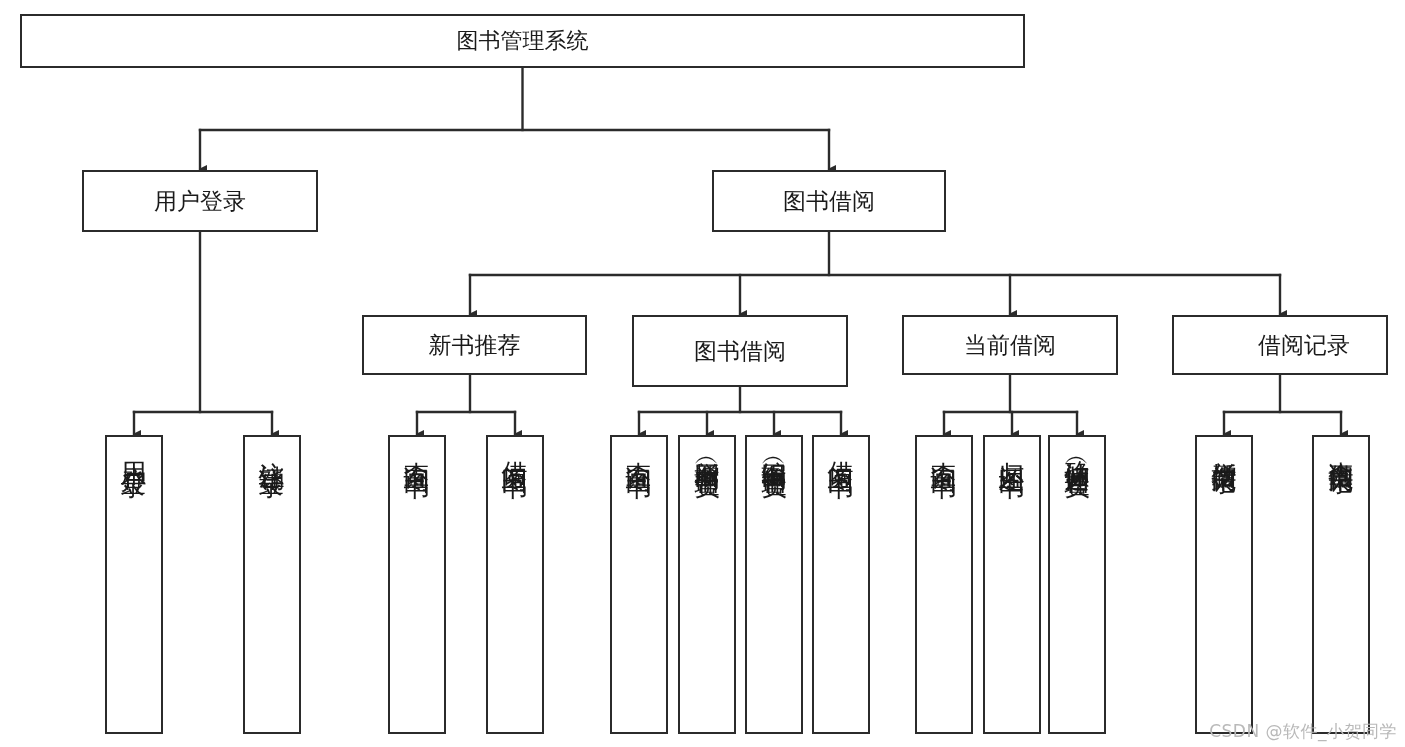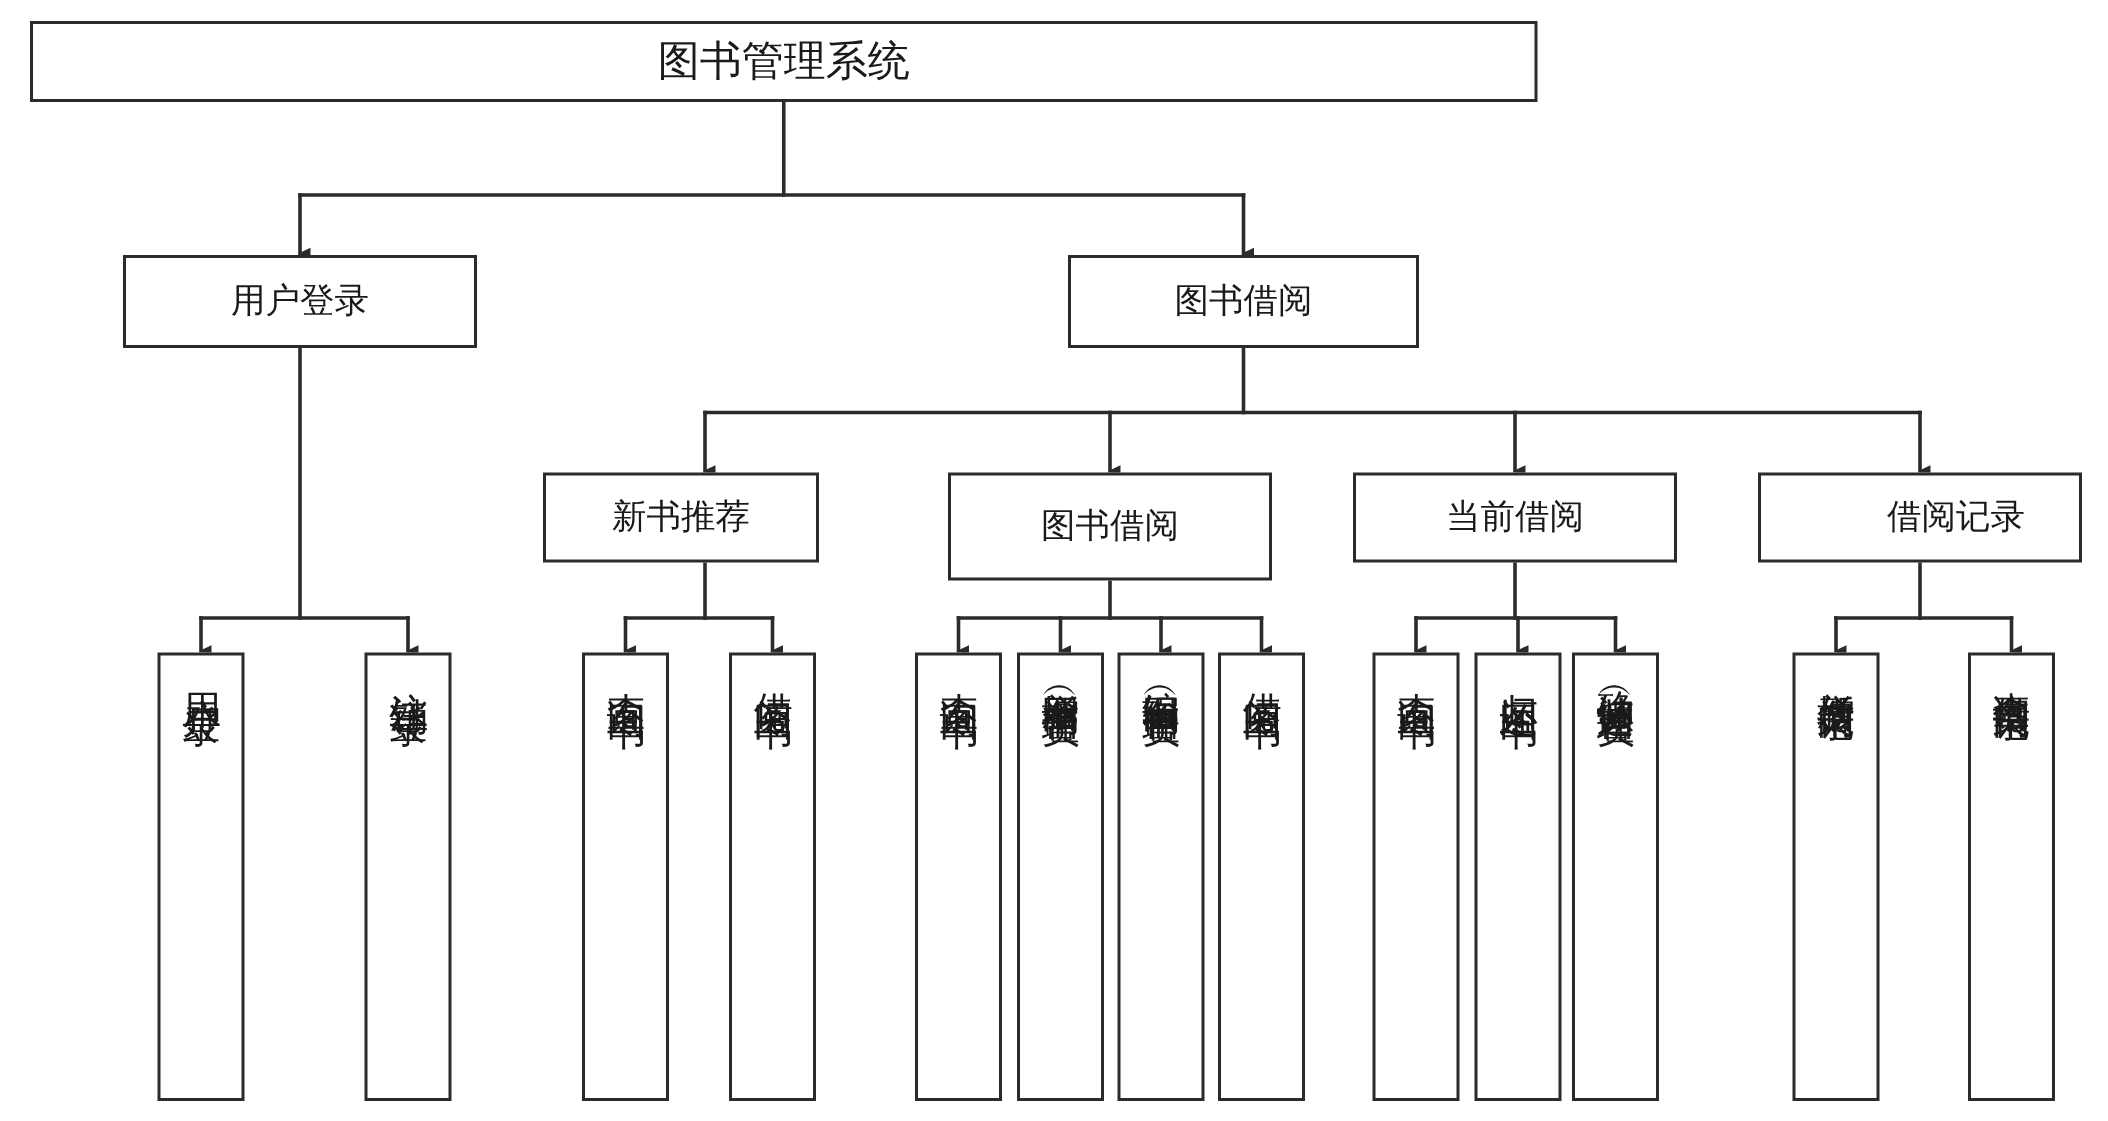--- a/index.html
+++ b/index.html
@@ -28,21 +28,21 @@
     text-align:center;
     line-height:1.15;
     white-space:nowrap;
   }
 
   
   .h-text .lbl{
     writing-mode:horizontal-tb;
     font-size:23px;
   }
-  .root .lbl{font-size:28px;}
+  .root .lbl{font-size:22px;}
 
   
   .leaf{
     align-items:flex-start;
     justify-content:center;
     padding-top:4px;
   }
   .leaf .lbl{
     writing-mode:vertical-rl;
     text-orientation:upright;
@@ -116,21 +116,21 @@
   <div id="node-layer">
       <div class="node root h-text" style="left: 20px; top: 14px; width: 1005px; height: 54px;">
         <span class="lbl">图书管理系统</span>
       </div>
       <div class="node h-text" style="left: 82px; top: 170px; width: 236px; height: 62px;">
         <span class="lbl">用户登录</span>
       </div>
       <div class="node h-text" style="left: 712px; top: 170px; width: 234px; height: 62px;">
         <span class="lbl">图书借阅</span>
       </div>
-      <div class="node h-text" style="left: 362px; top: 315px; width: 184px; height: 60px;">
+      <div class="node h-text" style="left: 362px; top: 315px; width: 225px; height: 60px;">
         <span class="lbl">新书推荐</span>
       </div>
       <div class="node h-text" style="left: 632px; top: 315px; width: 216px; height: 72px;">
         <span class="lbl">图书借阅</span>
       </div>
       <div class="node h-text" style="left: 902px; top: 315px; width: 216px; height: 60px; justify-content: center;">
         <span class="lbl">当前借阅</span>
       </div>
       <div class="node h-text" style="left: 1172px; top: 315px; width: 216px; height: 60px; padding-left: 48px;">
         <span class="lbl">借阅记录</span>
@@ -169,13 +169,14 @@
         <span class="lbl">确认归还（管理员）</span>
       </div>
       <div class="node leaf tall" style="left: 1195px; top: 435px; width: 58px; height: 299px;">
         <span class="lbl">新增借阅记录</span>
       </div>
       <div class="node leaf tall" style="left: 1312px; top: 435px; width: 58px; height: 299px;">
         <span class="lbl">查询借阅记录</span>
       </div>
     </div>
 
+  <div class="watermark">CSDN @软件_小贺同学</div>
 </div>
 
 </body></html>

